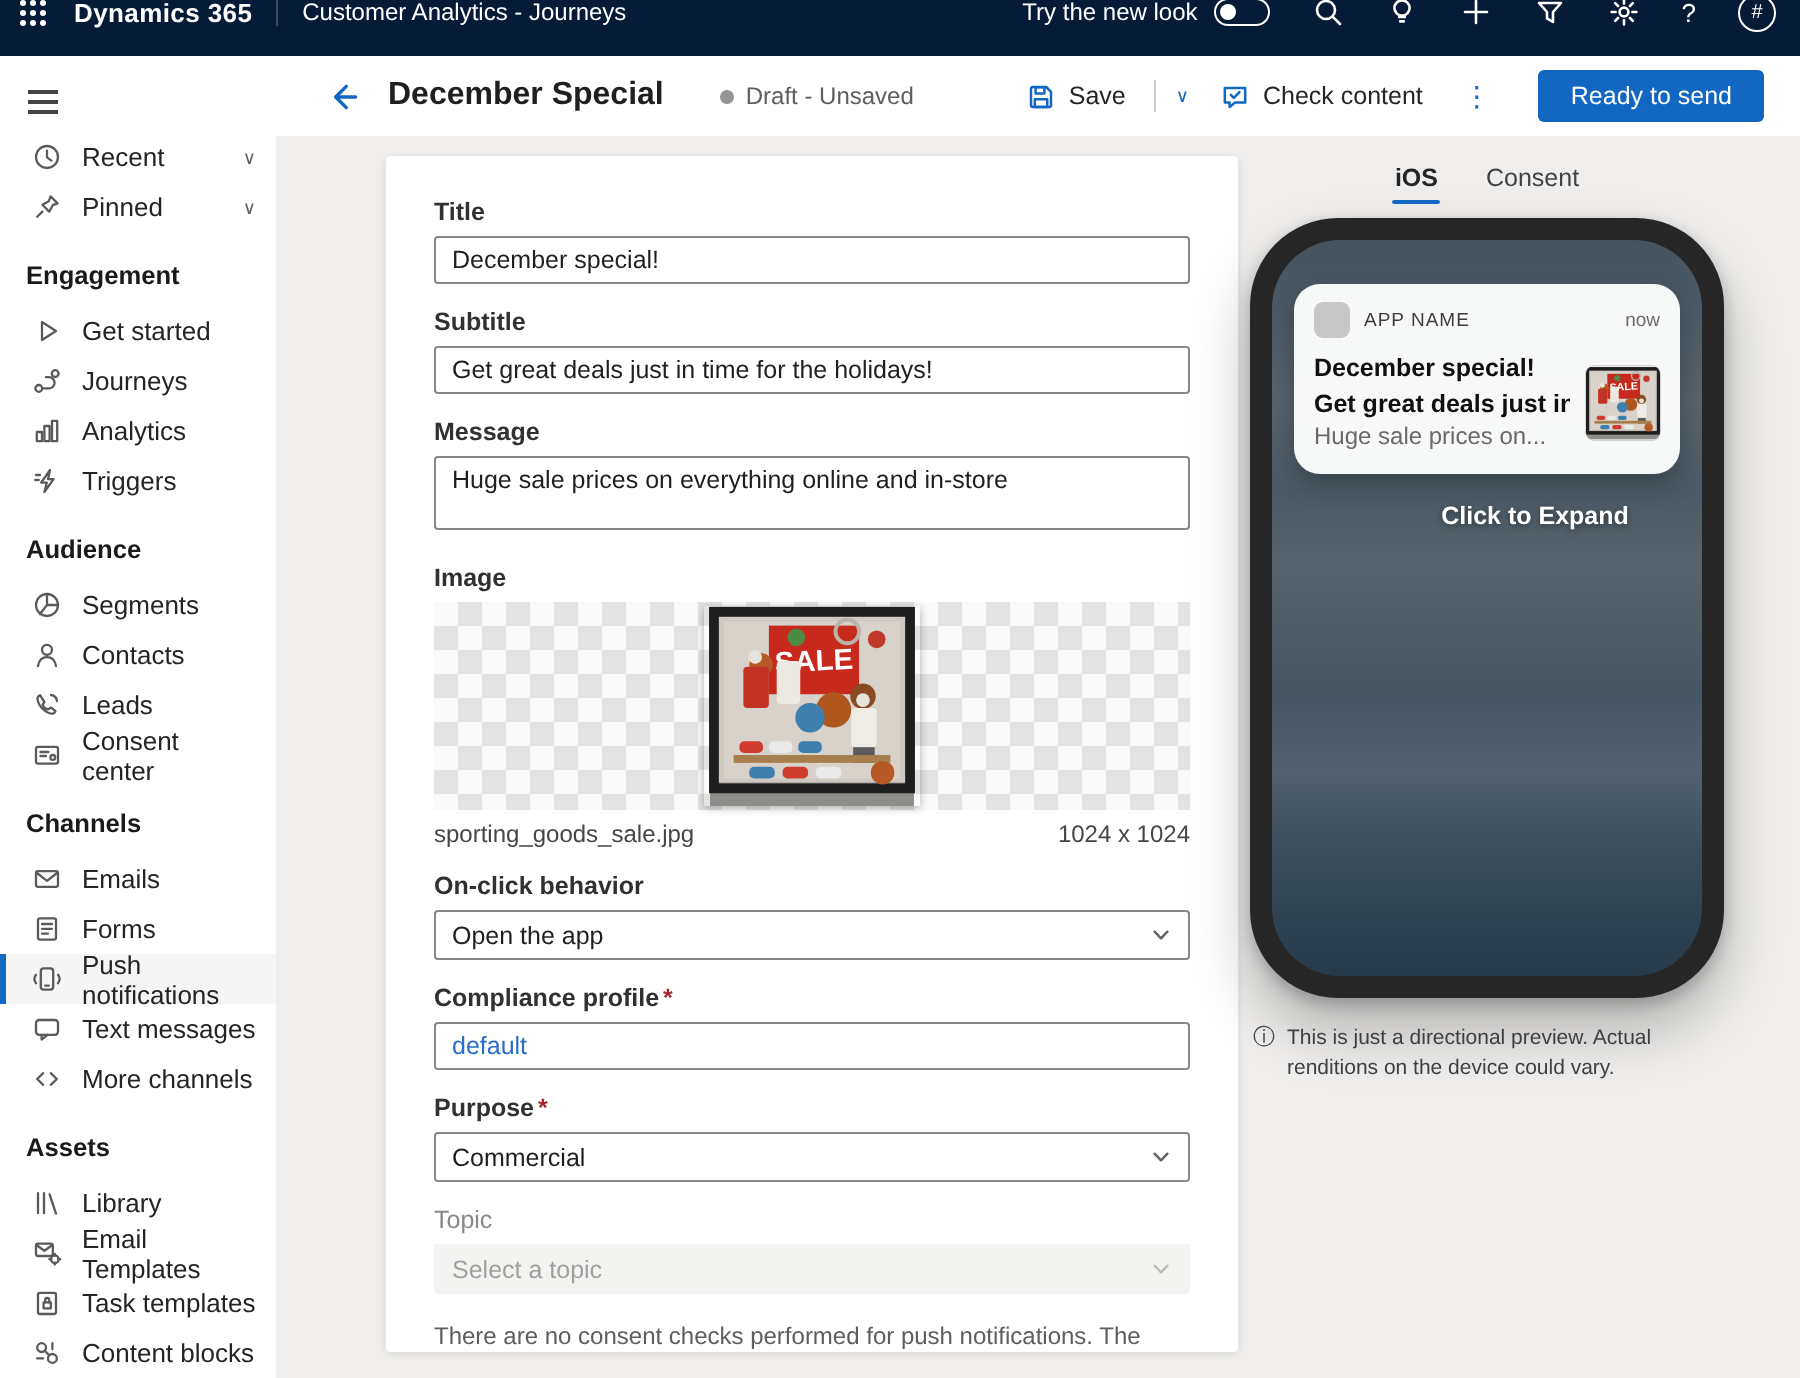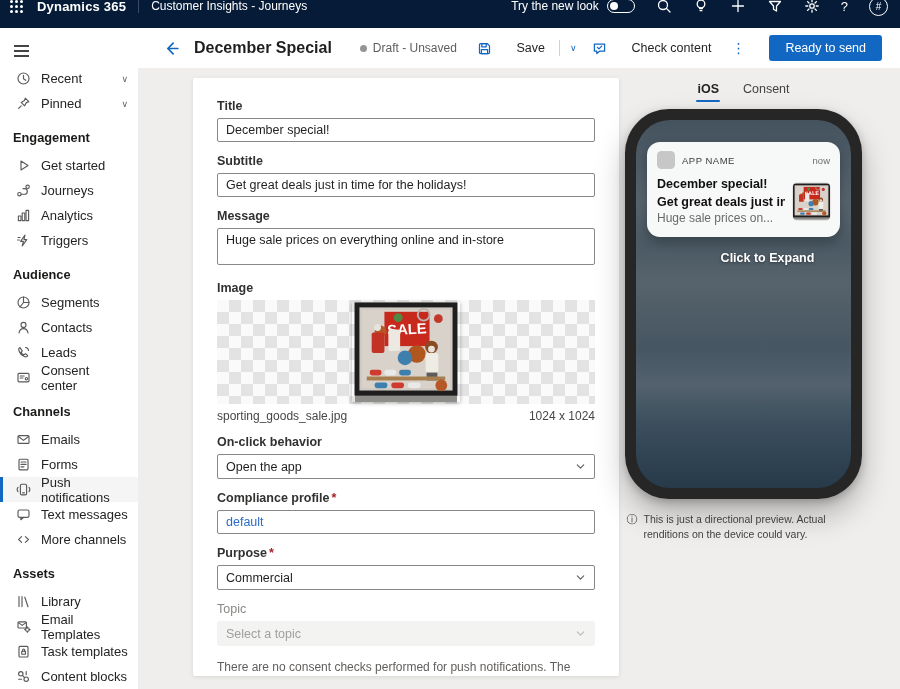--- a/index.html
+++ b/index.html
@@ -40,21 +40,21 @@
   .main { flex:1; display:flex; flex-direction:column; }
 
   
   .cmdbar { height:40px; background:#fff; display:flex; align-items:center; padding:0 18px 0 26px; gap:10px; }
   .back { width:20px; height:20px; cursor:pointer; display:flex; align-items:center; }
   .back svg { stroke:#1267c2; fill:none; stroke-width:1.6; stroke-linecap:round; stroke-linejoin:round; }
   .pg-title { font-size:16px; font-weight:700; color:#201f1e; margin-right:18px; }
   .status { display:flex; align-items:center; gap:6px; font-size:12px; color:#605e5c; }
   .status i { width:7px; height:7px; border-radius:50%; background:#979593; }
   .cmd-right { margin-left:auto; display:flex; align-items:center; gap:8px; }
-  .cmd-btn { display:flex; align-items:center; gap:24px; font-size:12.5px; color:#242424;
+  .cmd-btn { display:flex; align-items:center; gap:6px; font-size:12.5px; color:#242424;
              padding:4px 6px; cursor:pointer; border-radius:2px; }
   .cmd-btn svg { stroke:#1267c2; fill:none; stroke-width:1.25; stroke-linecap:round; stroke-linejoin:round; }
   .cmd-sep { width:1px; height:16px; background:#d2d0ce; }
   .chev-blue { font-size:9px; color:#1267c2; padding:4px 2px; cursor:pointer; }
   .dots { color:#1267c2; font-size:14px; padding:0 6px; cursor:pointer; }
   .ready-btn { background:#1267c2; color:#fff; font-size:12.5px; border:none; border-radius:3px;
                padding:6px 16px; margin-left:10px; cursor:pointer; font-family:inherit; }
 
   
   .content { flex:1; position:relative; }
@@ -160,21 +160,21 @@
         <i></i>
         <i></i>
         <i></i>
         <i></i>
         <i></i>
         <i></i>
         <i></i>
       </span>
     <span class="brand">Dynamics 365</span>
     <span class="tb-div"></span>
-    <span class="appname">Customer Insights - Journeys</span>
+    <span class="appname">Customer Analytics - Journeys</span>
     <span class="tb-right">
       <span class="newlook">
         <span>Try the new look</span>
         <span class="toggle">
             <i></i>
           </span>
       </span>
       <span class="tb-ic">
         <svg width="16" height="16" viewBox="0 0 16 16">
             <circle cx="7" cy="7" r="4.5"></circle>

